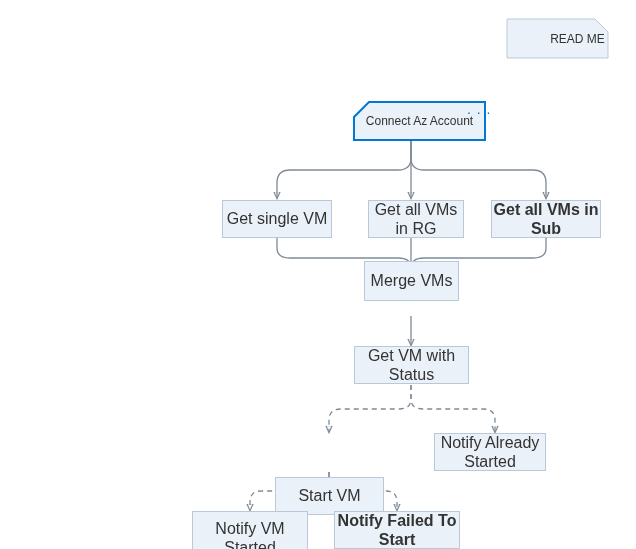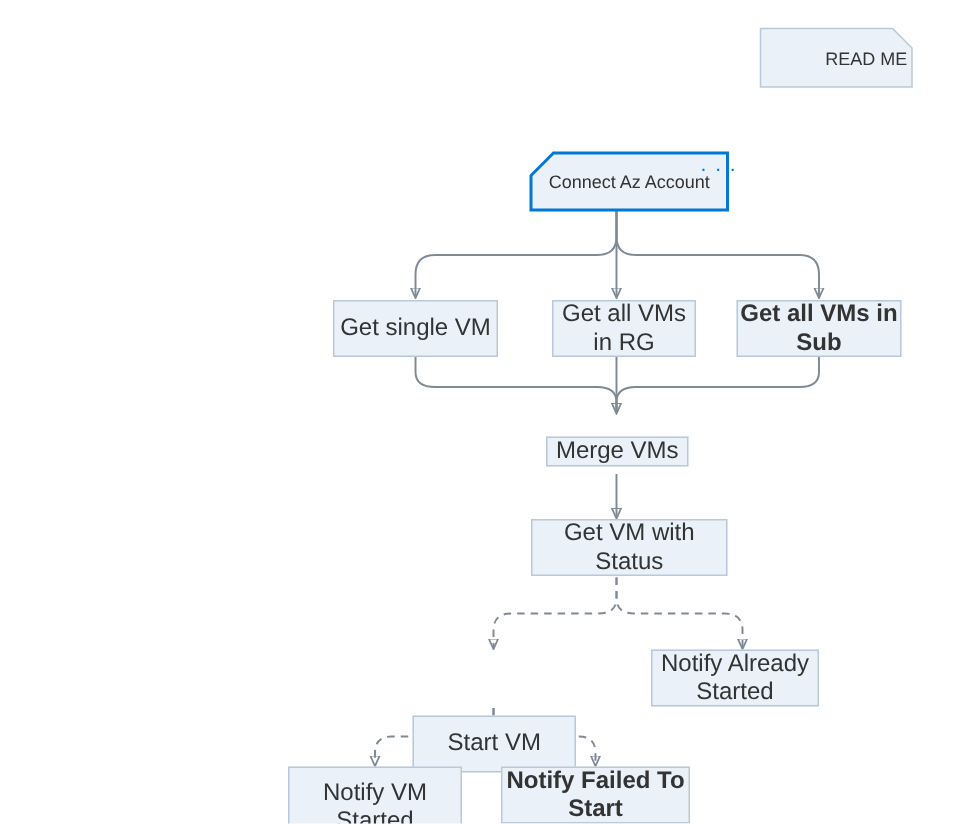--- a/index.html
+++ b/index.html
@@ -95,25 +95,25 @@
 <div class="node" style="left:222px; top:200px; width:110px; height:38px;">
   <span>Get single VM</span>
 </div>
 <div class="node" style="left:368px; top:200px; width:96px; height:38px;">
   <span>Get all VMs in RG</span>
 </div>
 <div class="node" style="left:491px; top:200px; width:110px; height:38px;font-weight:bold;">
   <span>Get all VMs in Sub</span>
 </div>
 
-<div class="node" style="left:364px; top:291px; width:95px; height:20px;">
+<div class="node" style="left:364px; top:261px; width:95px; height:40px;">
   <span>Merge VMs</span>
 </div>
 
-<div class="node" style="left:354px; top:346px; width:131px; height:38px;">
+<div class="node" style="left:354px; top:346px; width:115px; height:38px;">
   <span>Get VM with Status</span>
 </div>
 
 <div class="node" style="left:275px; top:433px; width:109px; height:38px;margin-top:44px;">
   <span>Start VM</span>
 </div>
 <div class="node" style="left:434px; top:433px; width:112px; height:38px;">
   <span>Notify Already Started</span>
 </div>
 

